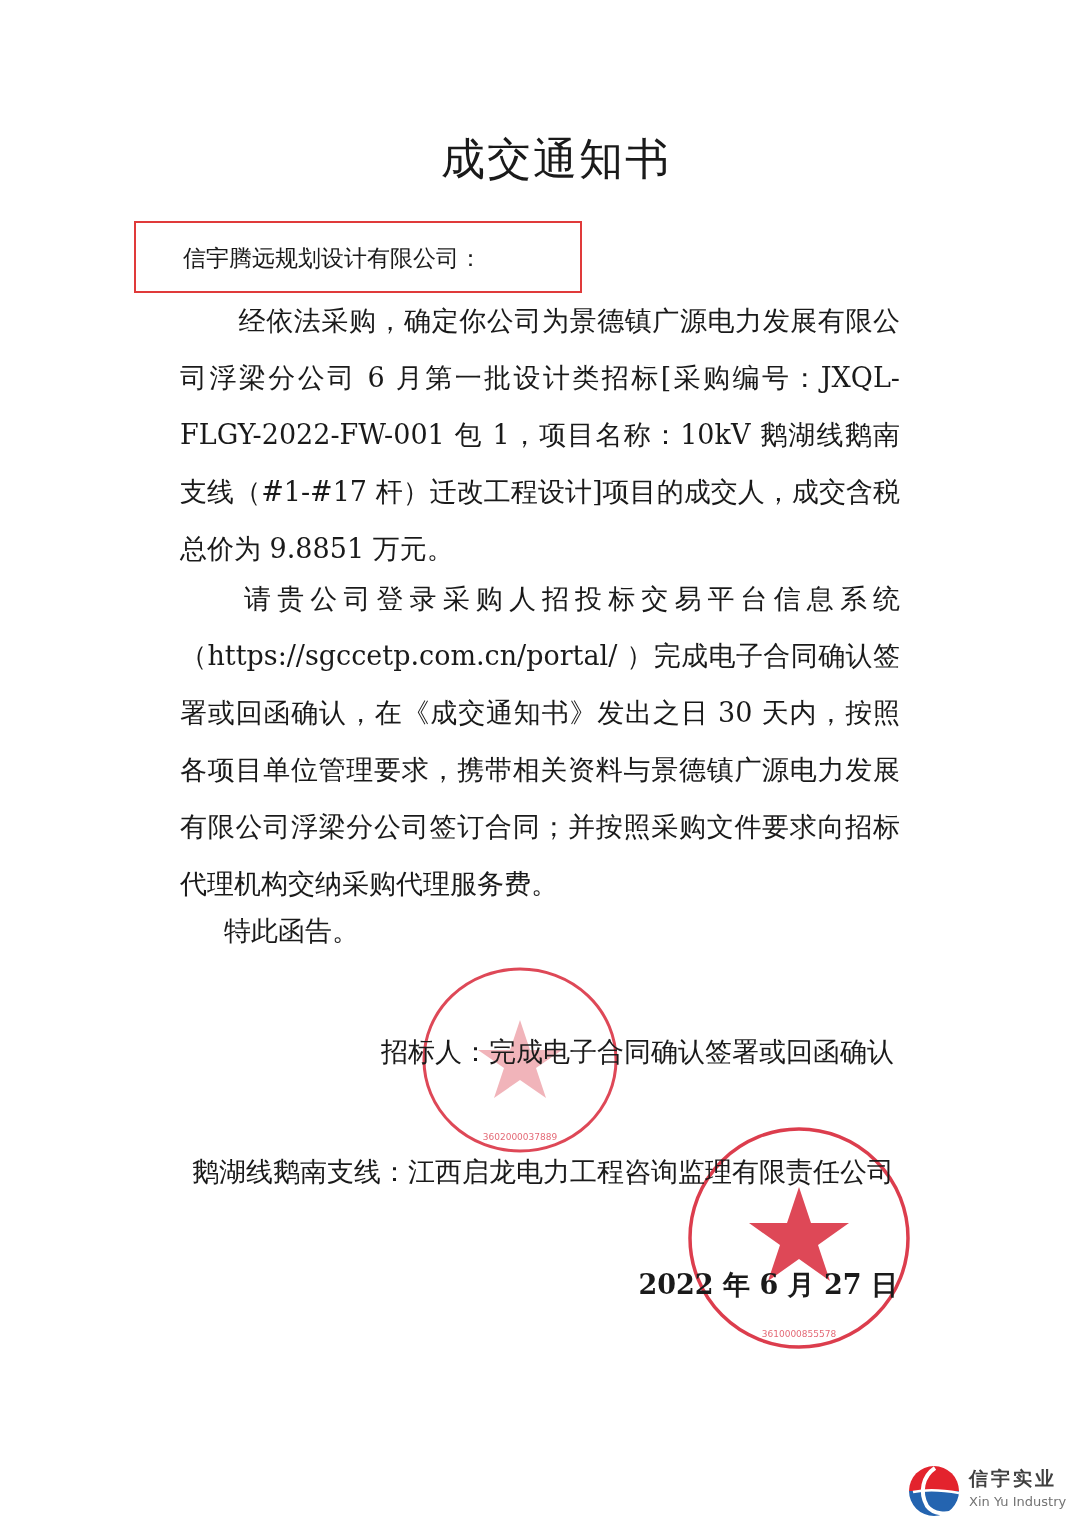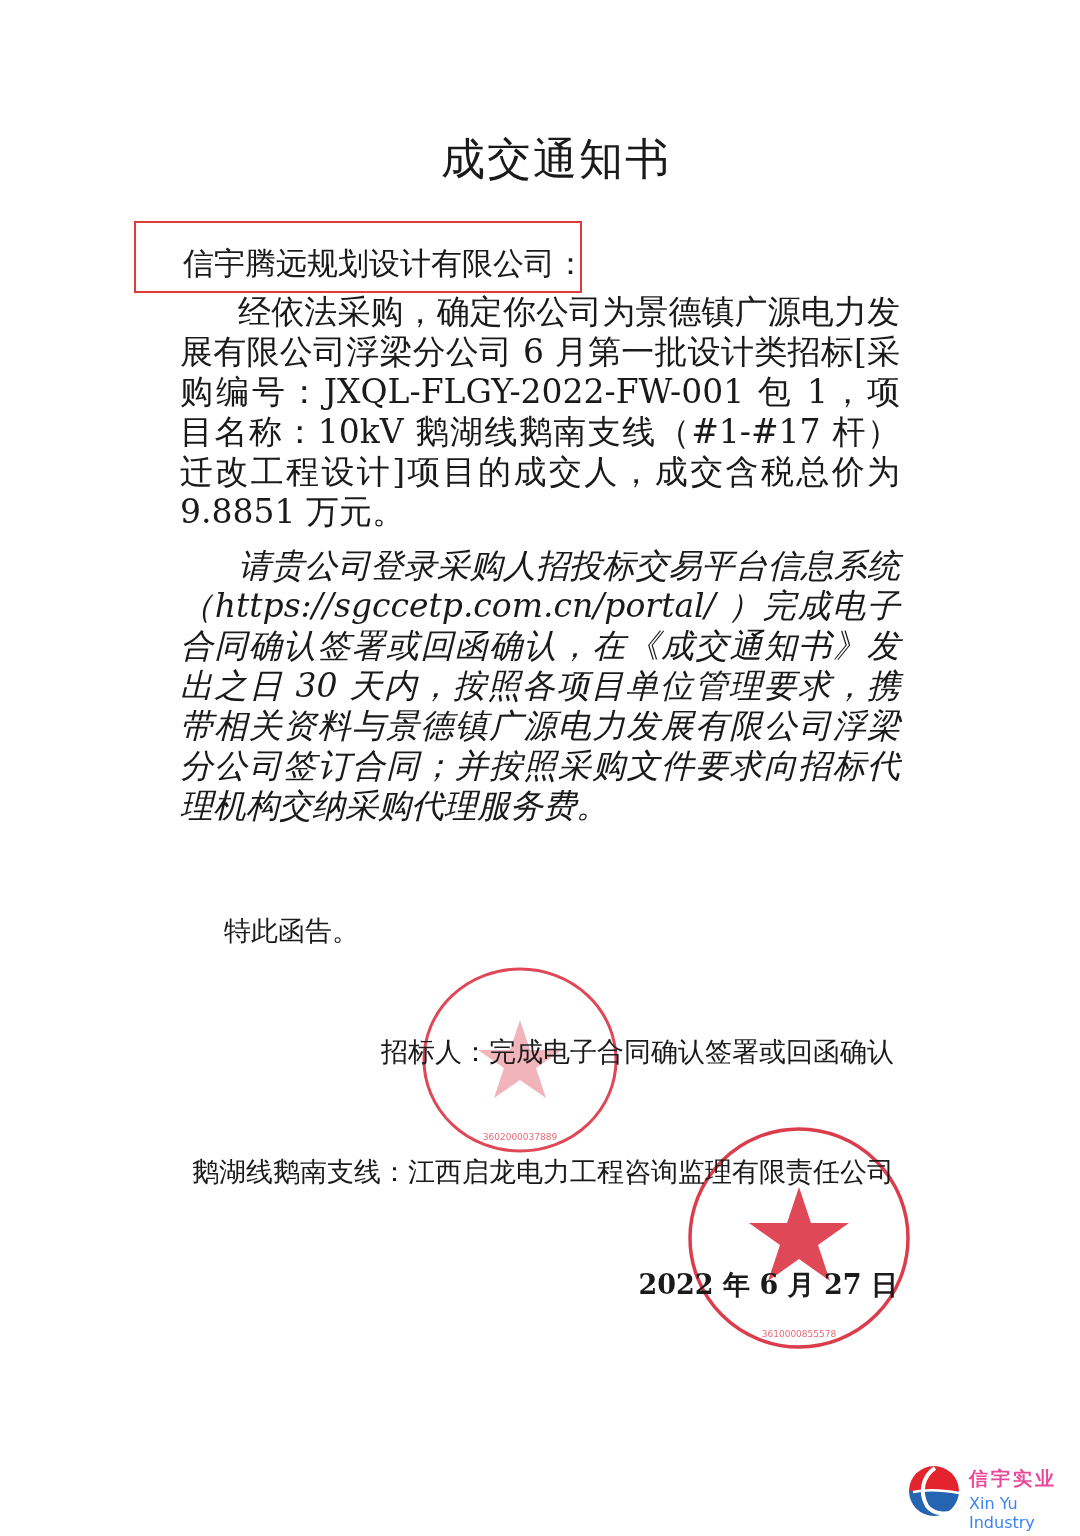--- a/index.html
+++ b/index.html
@@ -9,47 +9,47 @@
   }
   .title {
     position: absolute; left: 0; width: 1080px; top: 130px; text-align: center;
     font-size: 44px; letter-spacing: 2px; font-weight: normal; margin-left: 16px;
   }
   .highlight-box {
     position: absolute; left: 134px; top: 221px; width: 448px; height: 72px;
     border: 2px solid #e03a3a; box-sizing: border-box;
   }
   .addressee {
-    position: absolute; left: 183px; top: 243px; font-size: 31px;
+    position: absolute; left: 183px; top: 243px; font-size: 23px;
   }
   .para {
-    position: absolute; left: 180px; width: 720px; font-size: 33px; line-height: 40px;
+    position: absolute; left: 180px; width: 720px; font-size: 27px; line-height: 57px;
     text-align: justify;
   }
   .para .indent { display: inline-block; width: 58px; }
   .p1 { top: 292px; }
-  .p2 { top: 546px; font-style: italic; }
+  .p2 { top: 570px; }
   .closing { position: absolute; left: 224px; top: 913px; font-size: 27px; }
   .sign {
     position: absolute; right: 186px; font-size: 27px; text-align: right; white-space: nowrap;
   }
   .sign1 { top: 1034px; }
   .sign2 { top: 1154px; right: 186px; }
   .date { top: 1267px; right: 182px; font-weight: bold; }
   .seal { position: absolute; pointer-events: none; }
   .seal1 { left: 420px; top: 965px; width: 200px; height: 190px; }
   .seal2 { left: 686px; top: 1125px; width: 226px; height: 226px; }
   .logo { position: absolute; left: 905px; top: 1462px; width: 170px; height: 60px; }
   .logo-cn {
     position: absolute; left: 64px; top: 4px; font-family: "DejaVu Sans", sans-serif;
-    font-size: 19px; font-weight: bold; letter-spacing: 3px; color: #ec4899;
+    font-size: 19px; font-weight: bold; letter-spacing: 3px; color: #404040;
   }
   .logo-en {
     position: absolute; left: 64px; top: 32px; font-family: "DejaVu Sans", sans-serif;
-    font-size: 16px; color: #3b82f6;
+    font-size: 13px; color: #737373;
   }
 </style>
 </head>
 <body>
 
 <div class="title">成交通知书</div>
 
 <div class="highlight-box"></div>
 <div class="addressee">信宇腾远规划设计有限公司：</div>
 

